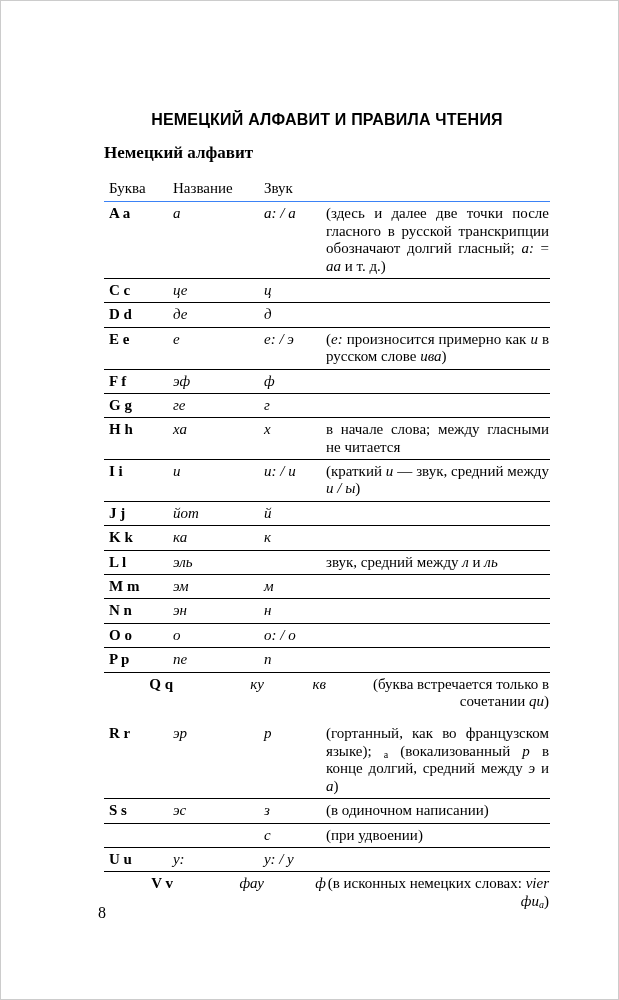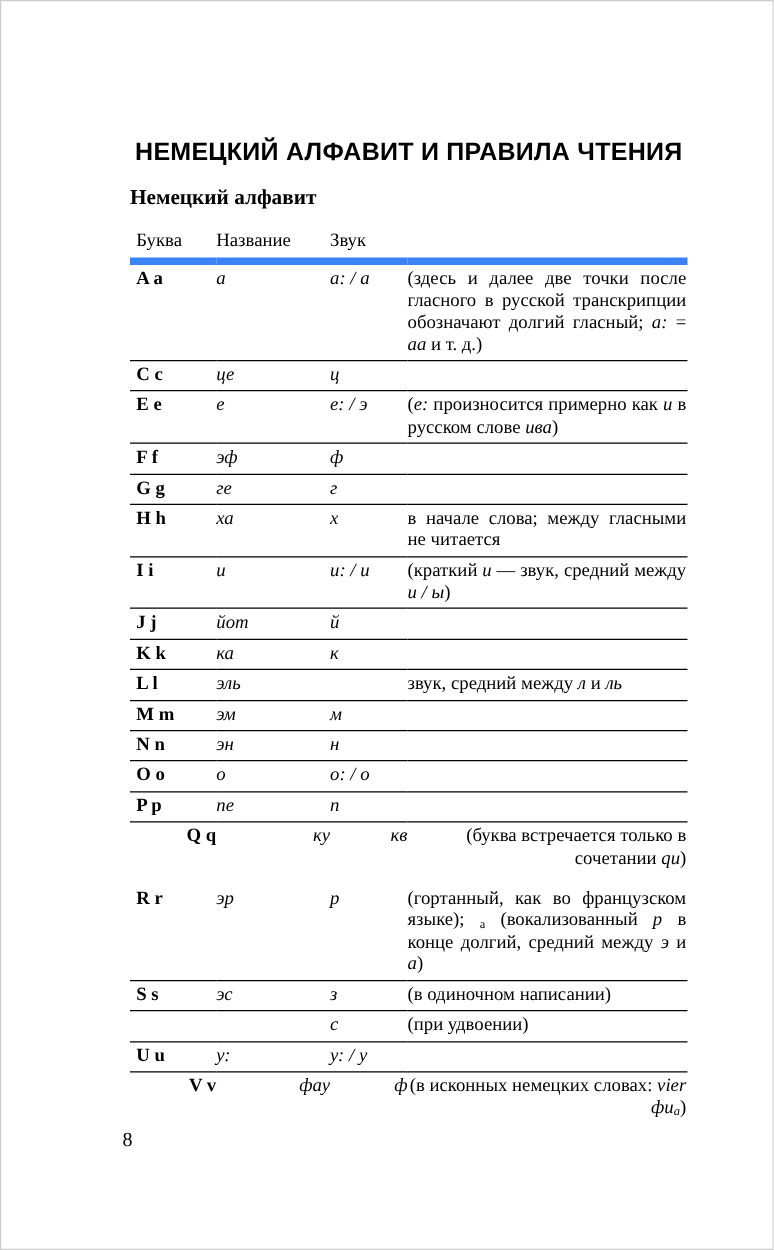--- a/index.html
+++ b/index.html
@@ -14,21 +14,21 @@
     overflow: hidden;
   }
   .content {
     position: absolute;
     left: 103px; top: 110px;
     width: 446px;
   }
   .title {
     font-family: "Liberation Sans", sans-serif;
     font-weight: bold;
-    font-size: 20px;
+    font-size: 16px;
     letter-spacing: 0.2px;
     text-align: center;
     margin: 0;
   }
   .subtitle {
     font-family: "Liberation Serif", serif;
     font-weight: bold;
     font-size: 17px;
     text-align: left;
     margin: 14px 0 0 0;
@@ -43,21 +43,21 @@
   }
   col.c-letter { width: 69px; }
   col.c-name   { width: 91px; }
   col.c-sound  { width: 62px; }
   col.c-note   { width: 224px; }
   th {
     font-weight: normal;
     text-align: left;
     font-size: 15px;
     padding: 2px 0 4px 0;
-    border-bottom: 6px solid #3b82f6;
+    border-bottom: 1px solid #3b82f6;
   }
   th:first-child, td:first-child { padding-left: 5px; }
   td {
     vertical-align: top;
     padding: 3px 0 3px 0;
   }
   tr.lined td { border-bottom: 1px solid #000000; }
   tr.gap td { padding-bottom: 12px; text-align: right; }
   .cell-letter { font-weight: bold; }
   .cell-name, .cell-sound { font-style: italic; }
@@ -102,20 +102,26 @@
             <td class="cell-sound">а: / а</td>
             <td class="cell-note"><span>(здесь и далее две точки после гласного в русской транскрипции обозначают долгий гласный; </span><span class="it">а:</span><span> = </span><span class="it">аа</span><span> и т. д.)</span></td>
           </tr>
           <tr class="lined">
             <td class="cell-letter">C c</td>
             <td class="cell-name">це</td>
             <td class="cell-sound">ц</td>
             <td class="cell-note"></td>
           </tr>
           <tr class="lined">
+            <td class="cell-letter">D d</td>
+            <td class="cell-name">де</td>
+            <td class="cell-sound">д</td>
+            <td class="cell-note"></td>
+          </tr>
+          <tr class="lined">
             <td class="cell-letter">E e</td>
             <td class="cell-name">е</td>
             <td class="cell-sound">е: / э</td>
             <td class="cell-note"><span>(</span><span class="it">е:</span><span> произносится примерно как </span><span class="it">и</span><span> в русском слове </span><span class="it">ива</span><span>)</span></td>
           </tr>
           <tr class="lined">
             <td class="cell-letter">F f</td>
             <td class="cell-name">эф</td>
             <td class="cell-sound">ф</td>
             <td class="cell-note"></td>

